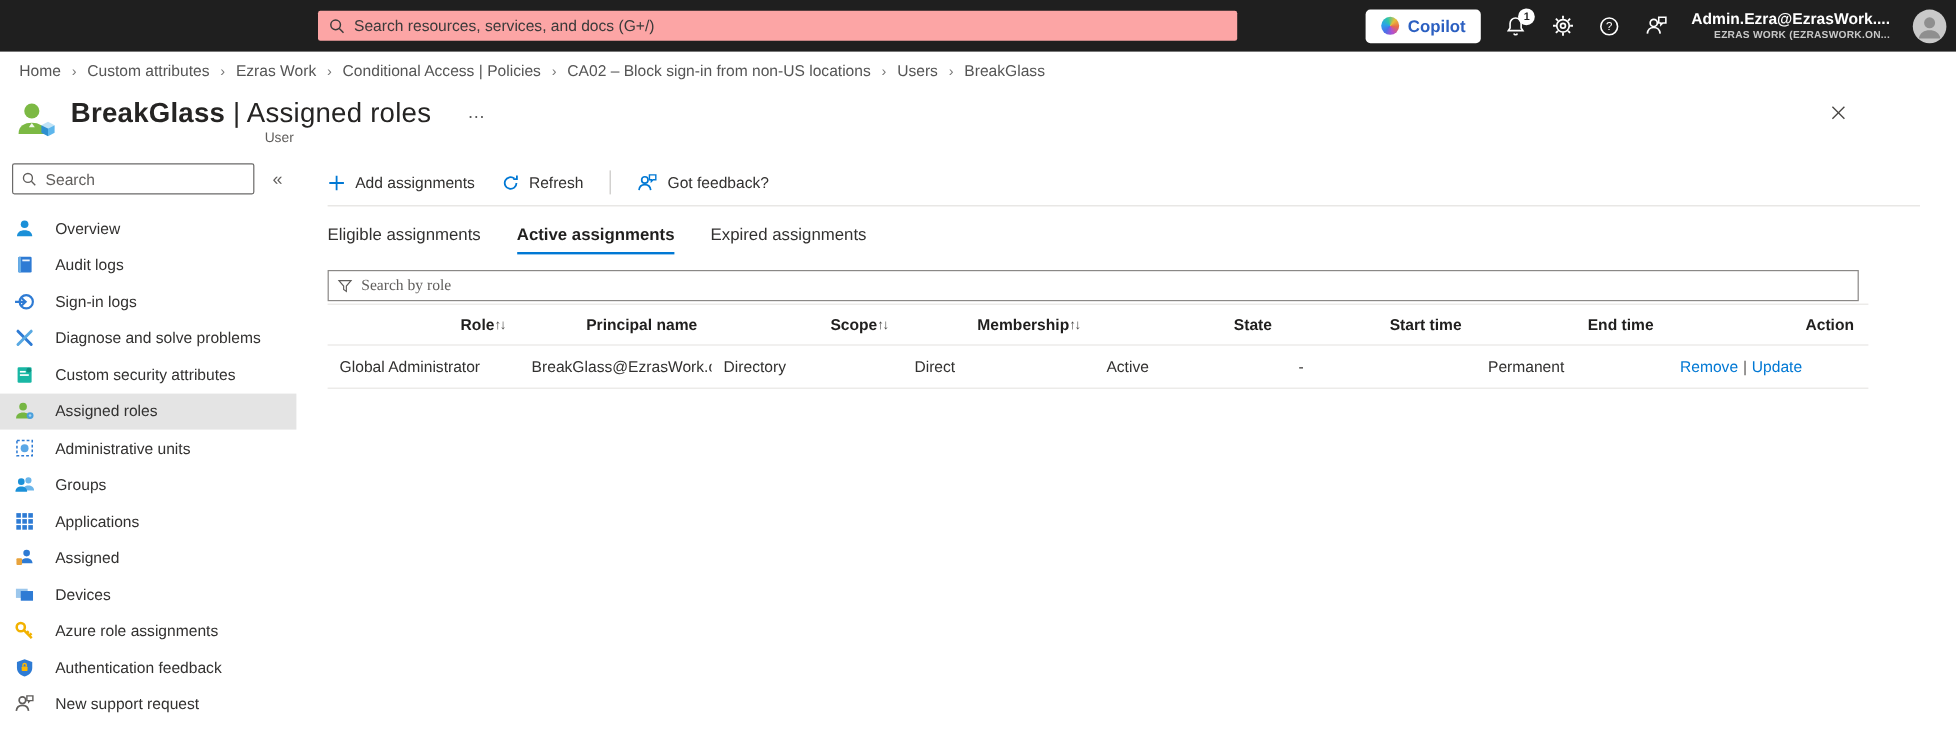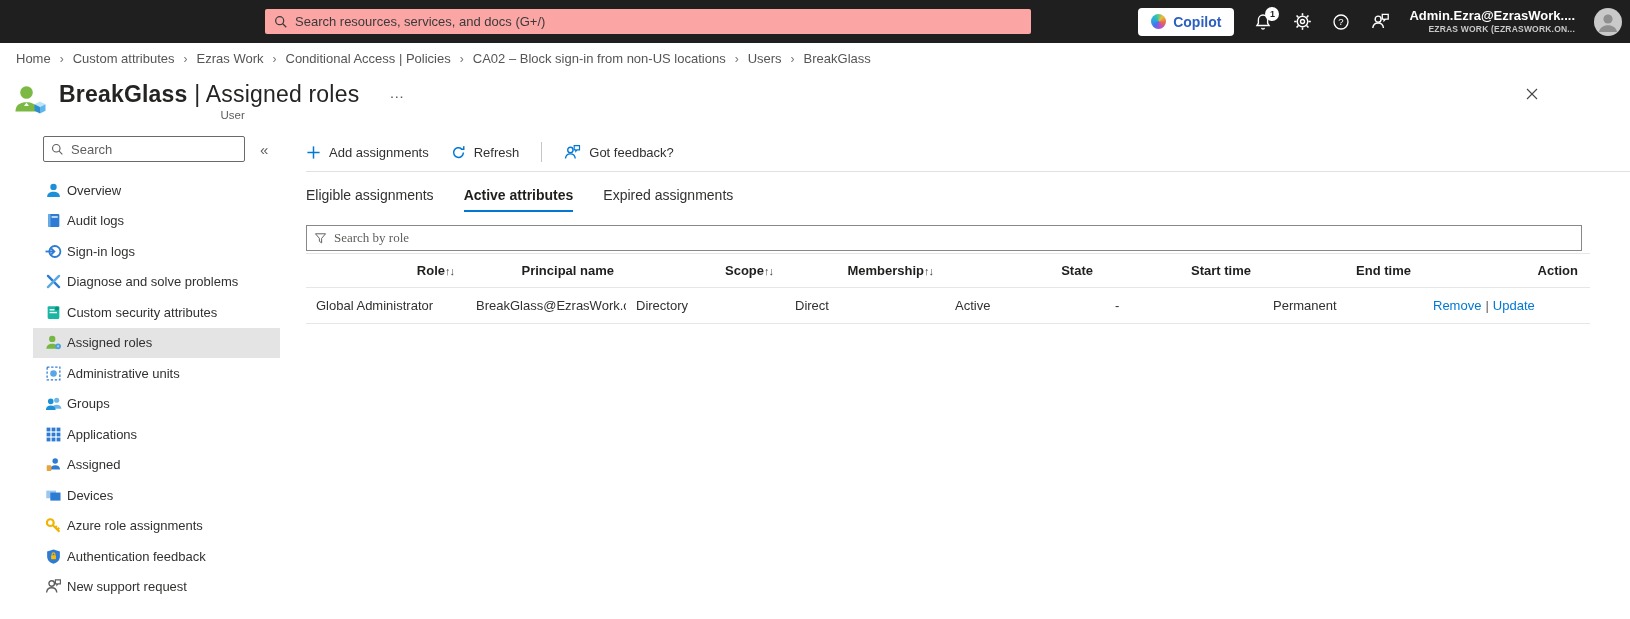--- a/index.html
+++ b/index.html
@@ -45,29 +45,29 @@
   .title-primary { font-weight:700; }
   .title-secondary { font-weight:400; }
   .title-more { margin-left:30px; color:#5a5a5a; font-size:15px; letter-spacing:2px;
     cursor:pointer; vertical-align:4px; }
   .subtitle { font-size:11.5px; color:#605e5c; margin-top:1px; }
   .blade-close { position:absolute; right:88px; top:10px; width:20px; height:20px;
     display:flex; align-items:center; justify-content:center; cursor:pointer; }
 
   
   .body { display:flex; }
-  .sidebar { width:247px; flex-shrink:0; padding-top:7px;margin-left:33px; }
+  .sidebar { width:247px; flex-shrink:0; padding-top:7px; }
   .sidebar-search-row { display:flex; align-items:center; margin:0 0 13px 10px; }
   .sidebar-search { width:202px; height:26px; border:1px solid #6b6a69; border-radius:2px;
     display:flex; align-items:center; gap:7px; padding:0 7px; background:#fff; }
   .sidebar-search input { border:none; outline:none; flex:1; font-size:13px;
     font-family:inherit; color:#323130; min-width:0; }
   .sidebar-search input::placeholder { color:#605e5c; }
   .collapse-btn { margin-left:15px; color:#605e5c; font-size:15px; cursor:pointer; }
-  .nav-item { height:30.5px; display:flex; align-items:center; gap:5px; padding-left:12px;
+  .nav-item { height:30.5px; display:flex; align-items:center; gap:17px; padding-left:12px;
     font-size:13px; color:#323130; cursor:pointer; }
   .nav-item.selected { background:#e4e4e4; }
   .nav-ico { width:17px; height:17px; display:inline-flex; flex-shrink:0; }
 
   .main { flex:1; padding:8px 0 0 26px; }
   .toolbar { display:flex; align-items:center; height:30px; gap:22px; font-size:13px; }
   .tool { display:flex; align-items:center; gap:8px; cursor:pointer; color:#323130; }
   .tool-sep { width:1px; height:20px; background:#c8c6c4; }
   .toolbar-rule { width:1327px; height:1px; background:#e3e1df; margin-top:4px; }
 
@@ -411,21 +411,21 @@
             </svg>
         </span>
         <span>Got feedback?</span>
       </div>
     </div>
 
     <div class="toolbar-rule"></div>
 
     <div class="tabs">
       <div class="tab">Eligible assignments</div>
-      <div class="tab active">Active attributes</div>
+      <div class="tab active">Active assignments</div>
       <div class="tab">Expired assignments</div>
     </div>
 
     <div class="filter-box">
       <span style="display:inline-flex">
         <svg width="13" height="13" viewBox="0 0 16 16">
             <path d="M1.8 2.2h12.4l-4.8 5.6v5.6l-2.8-2V7.8z" fill="none" stroke="#605e5c" stroke-width="1.2"></path>
           </svg>
       </span>
       <input placeholder="Search by role" style="">

